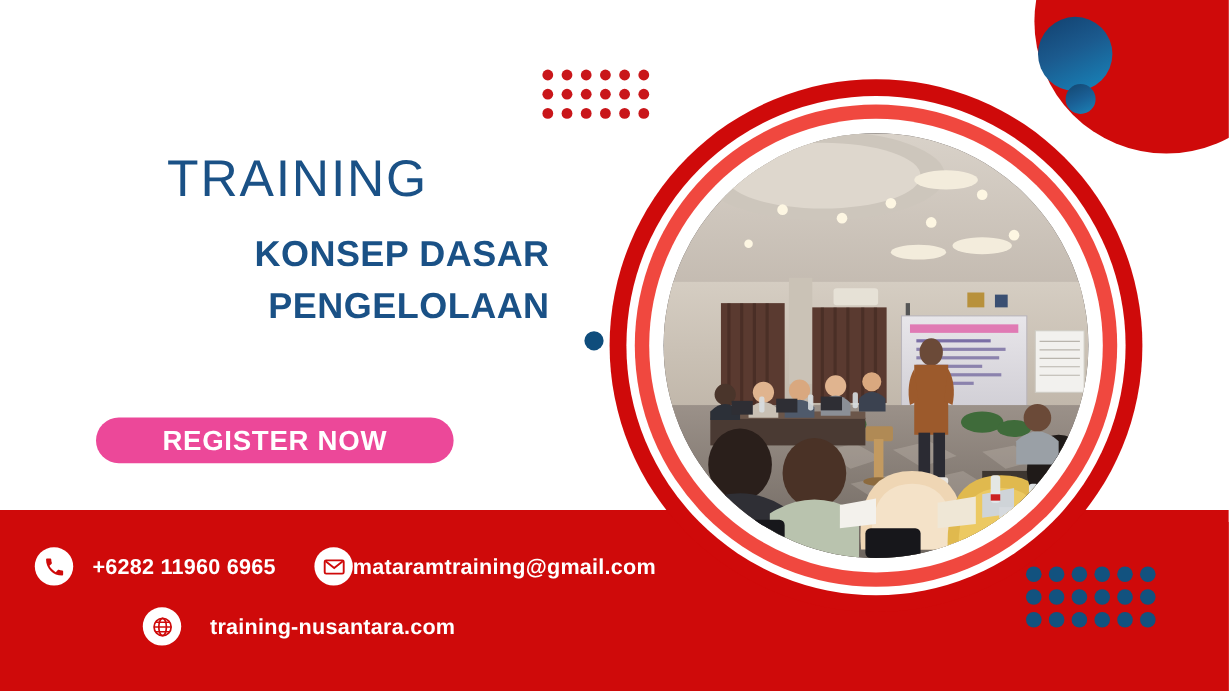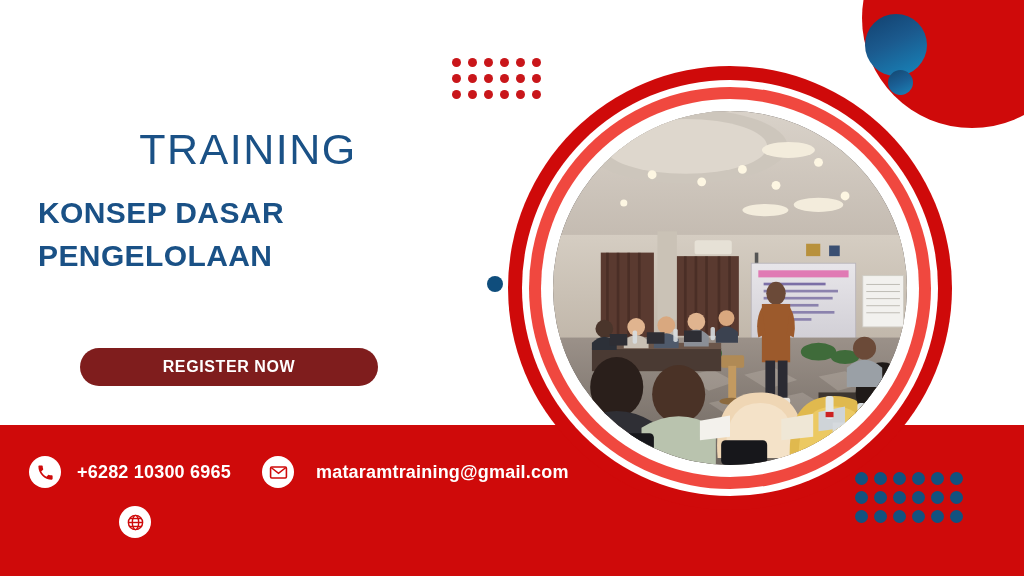--- a/index.html
+++ b/index.html
@@ -87,31 +87,31 @@
 
   
   .headline {
     position:absolute; left:38px; top:128px; width:420px;
     text-align:center;
     font-size:43px; font-weight:normal; letter-spacing:1.5px;
     color:#1a5186; line-height:1;
   }
   .subtitle {
     position:absolute; left:38px; top:192px; width:420px;
-    text-align:left;
+    text-align:right;
     font-size:30px; font-weight:bold; letter-spacing:0.4px;
     color:#1a5186; line-height:1.42;
   }
   .subtitle div { white-space:nowrap; }
 
   .cta-button {
     position:absolute; left:80px; top:348px;
     width:298px; height:38px; border-radius:19px;
-    background:#7f1d1d; border:none; cursor:pointer;
-    color:#ffffff; font-size:16px; font-weight:bold; letter-spacing:0.6px;
+    background:#ec4899; border:none; cursor:pointer;
+    color:#ffffff; font-size:23px; font-weight:bold; letter-spacing:0.6px;
     font-family:"Liberation Sans", sans-serif;
     display:flex; align-items:center; justify-content:center;
   }
 
   
   .contact-item {
     position:absolute; display:flex; align-items:center; z-index:8;
   }
   .contact-icon {
     width:32px; height:32px; border-radius:50%;
@@ -119,21 +119,21 @@
     display:flex; align-items:center; justify-content:center;
   }
   .contact-icon svg { display:block; }
   .contact-text {
     color:#ffffff; font-size:18px; font-weight:bold;
     letter-spacing:0.2px; white-space:nowrap;
   }
   #contact-phone { left:29px; top:456px; }
   #contact-phone .contact-text { margin-left:16px; }
   #contact-email { left:262px; top:456px; }
-  #contact-email .contact-text { margin-left:22px; }
+  #contact-email .contact-text { }
   #contact-web { left:119px; top:506px; }
   #contact-web .contact-text { margin-left:24px; }
 </style>
 </head>
 <body>
 
 <div class="corner-circle-red"></div>
 
 <div class="dot-grid" id="dots-red">
     <span></span>
@@ -374,21 +374,21 @@
 </div>
 
 <button class="cta-button">REGISTER NOW</button>
 
 <div class="contact-item" id="contact-phone">
   <span class="contact-icon">
     <svg width="19" height="19" viewBox="0 0 24 24" fill="#cf0a0a">
       <path d="M6.6 10.8c1.4 2.8 3.8 5.1 6.6 6.6l2.2-2.2c.3-.3.7-.4 1-.2 1.2.4 2.4.6 3.6.6.6 0 1 .4 1 1V20c0 .6-.4 1-1 1C10.6 21 3 13.4 3 4c0-.6.4-1 1-1h3.5c.6 0 1 .4 1 1 0 1.3.2 2.5.6 3.6.1.3 0 .7-.2 1l-2.3 2.2z"></path>
     </svg>
   </span>
-  <span class="contact-text">+6282 10300 6965</span>
+  <span class="contact-text">+6282 11960 6965</span>
 </div>
 
 <div class="contact-item" id="contact-email">
   <span class="contact-icon">
     <svg width="19" height="19" viewBox="0 0 24 24">
       <rect x="2" y="5" width="20" height="14" rx="1.5" fill="none" stroke="#cf0a0a" stroke-width="2"></rect>
       <path d="M3 6l9 7 9-7" fill="none" stroke="#cf0a0a" stroke-width="2"></path>
     </svg>
   </span>
   <span class="contact-text">mataramtraining@gmail.com</span>
@@ -397,13 +397,14 @@
 <div class="contact-item" id="contact-web">
   <span class="contact-icon">
     <svg width="19" height="19" viewBox="0 0 24 24" fill="none" stroke="#cf0a0a" stroke-width="1.8">
       <circle cx="12" cy="12" r="9"></circle>
       <ellipse cx="12" cy="12" rx="4" ry="9"></ellipse>
       <line x1="3" y1="12" x2="21" y2="12"></line>
       <line x1="4.6" y1="7" x2="19.4" y2="7"></line>
       <line x1="4.6" y1="17" x2="19.4" y2="17"></line>
     </svg>
   </span>
+  <span class="contact-text">training-nusantara.com</span>
 </div>
 
 </body></html>

